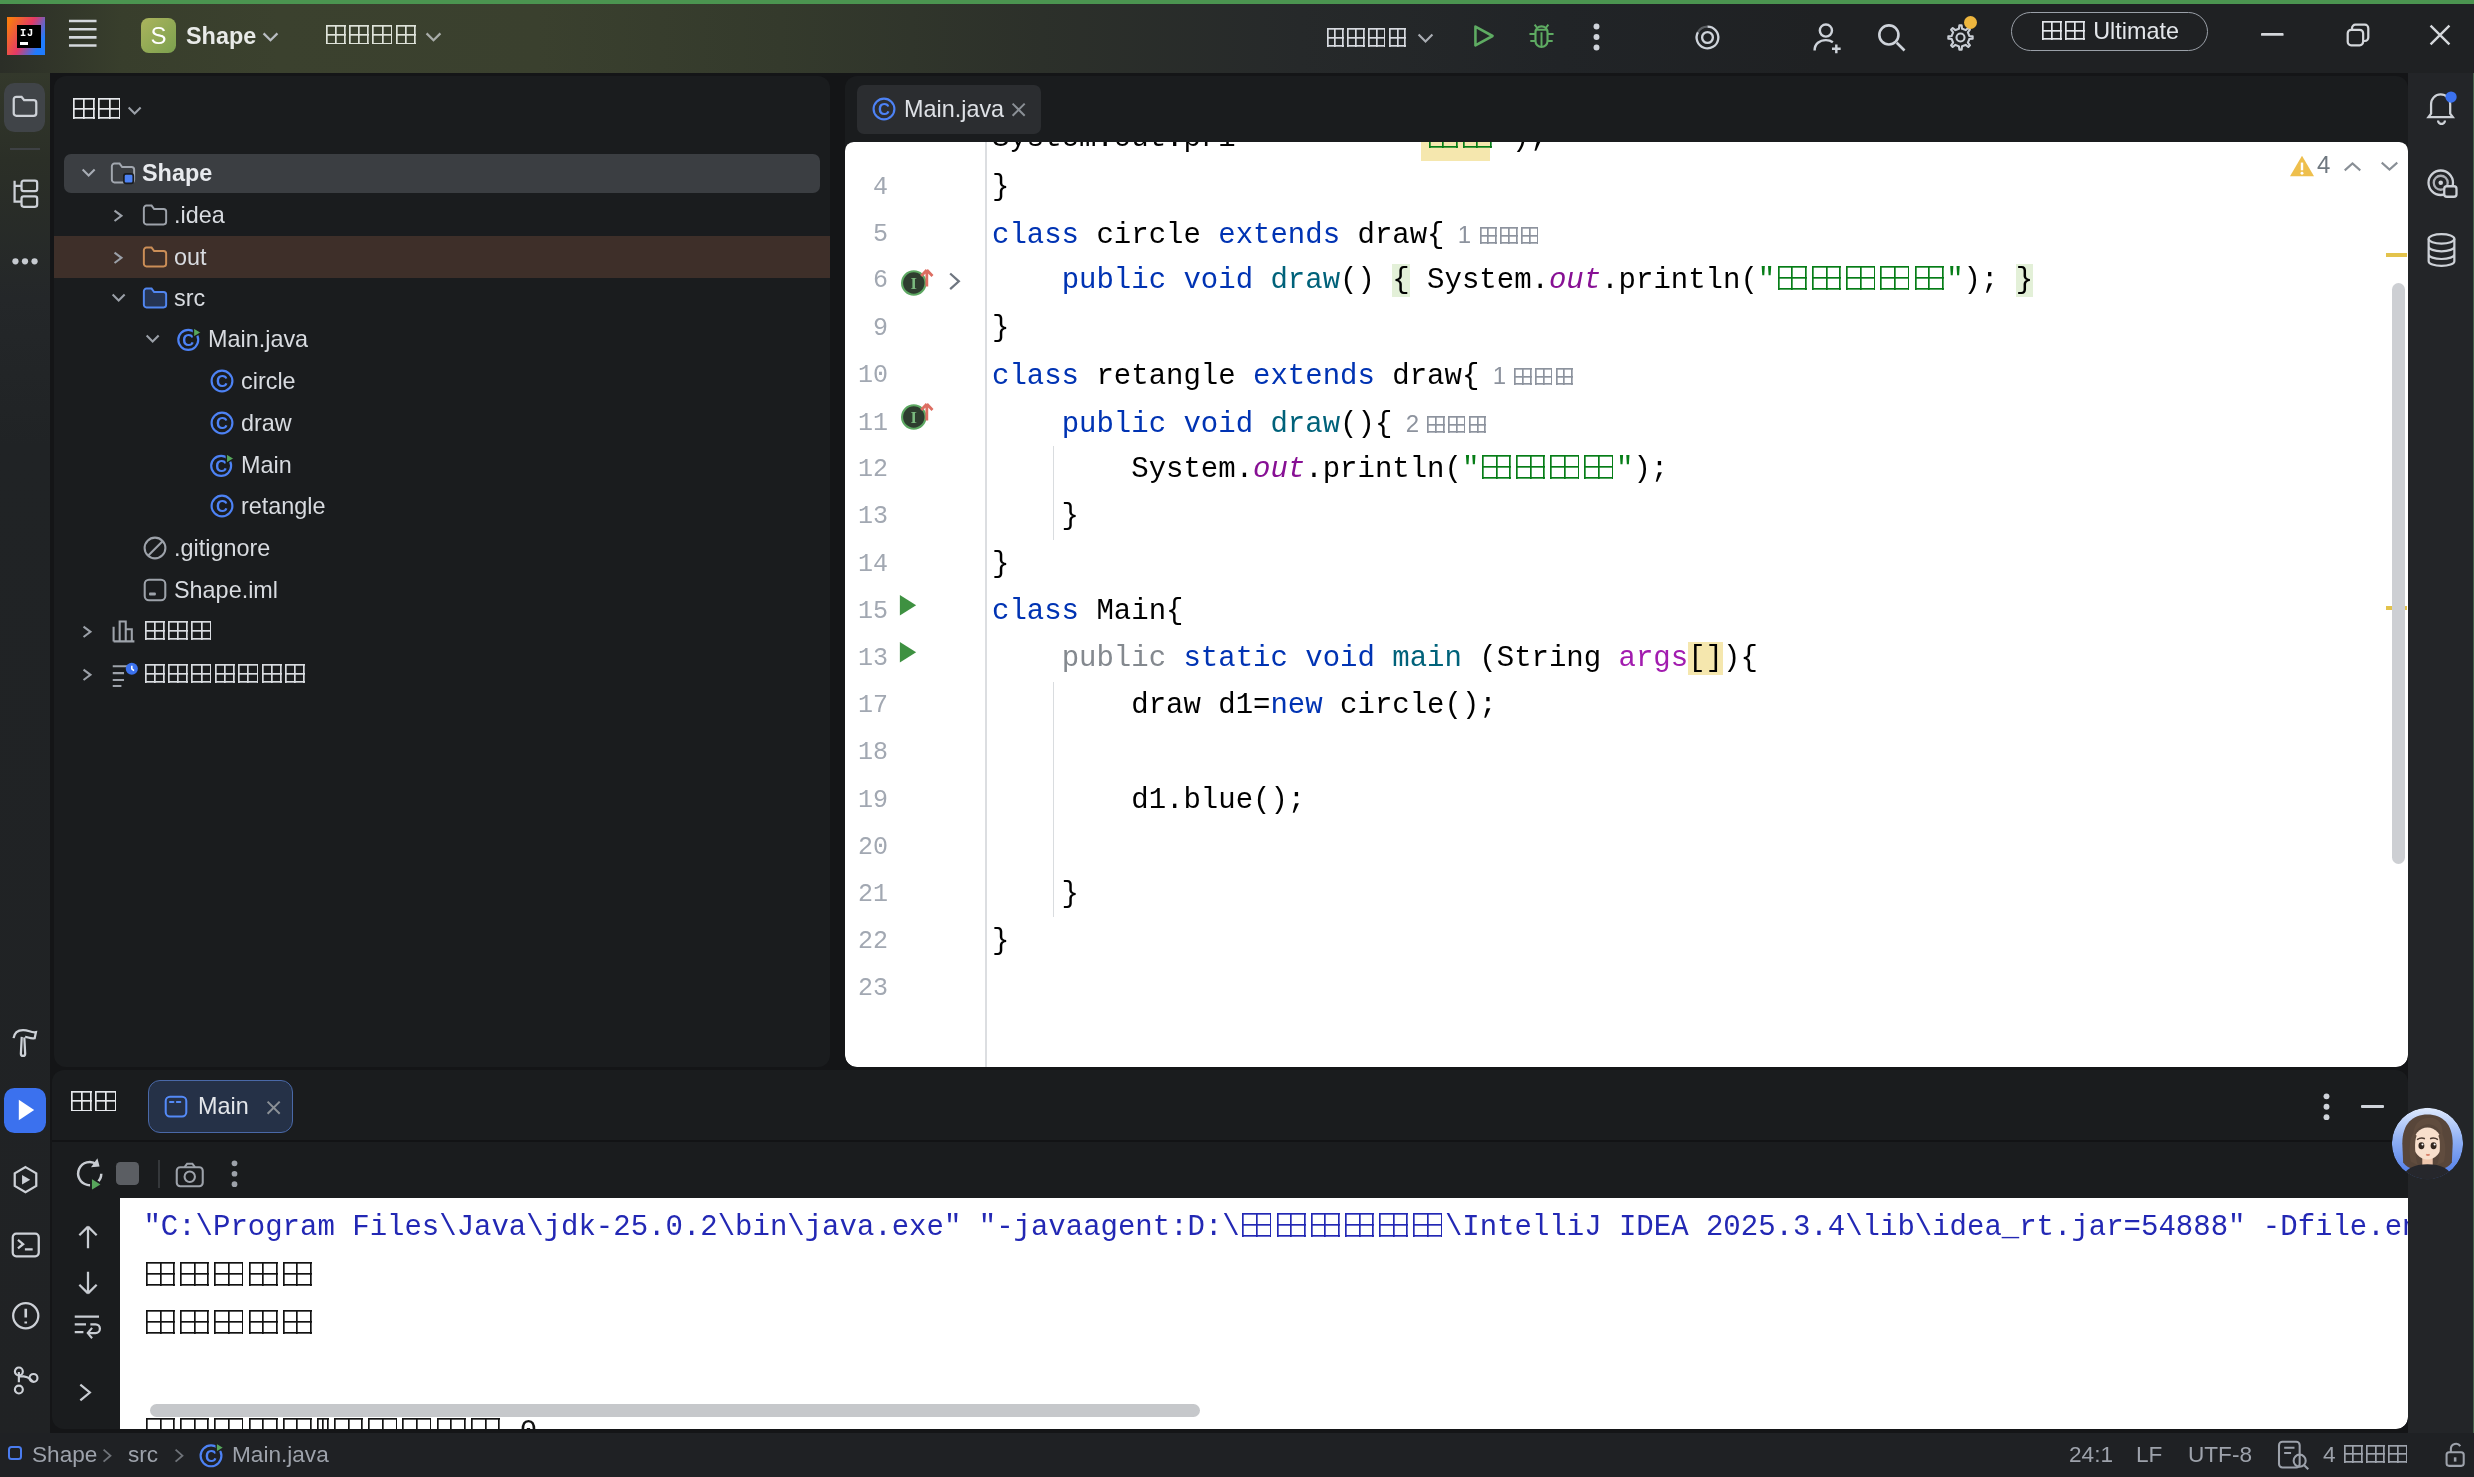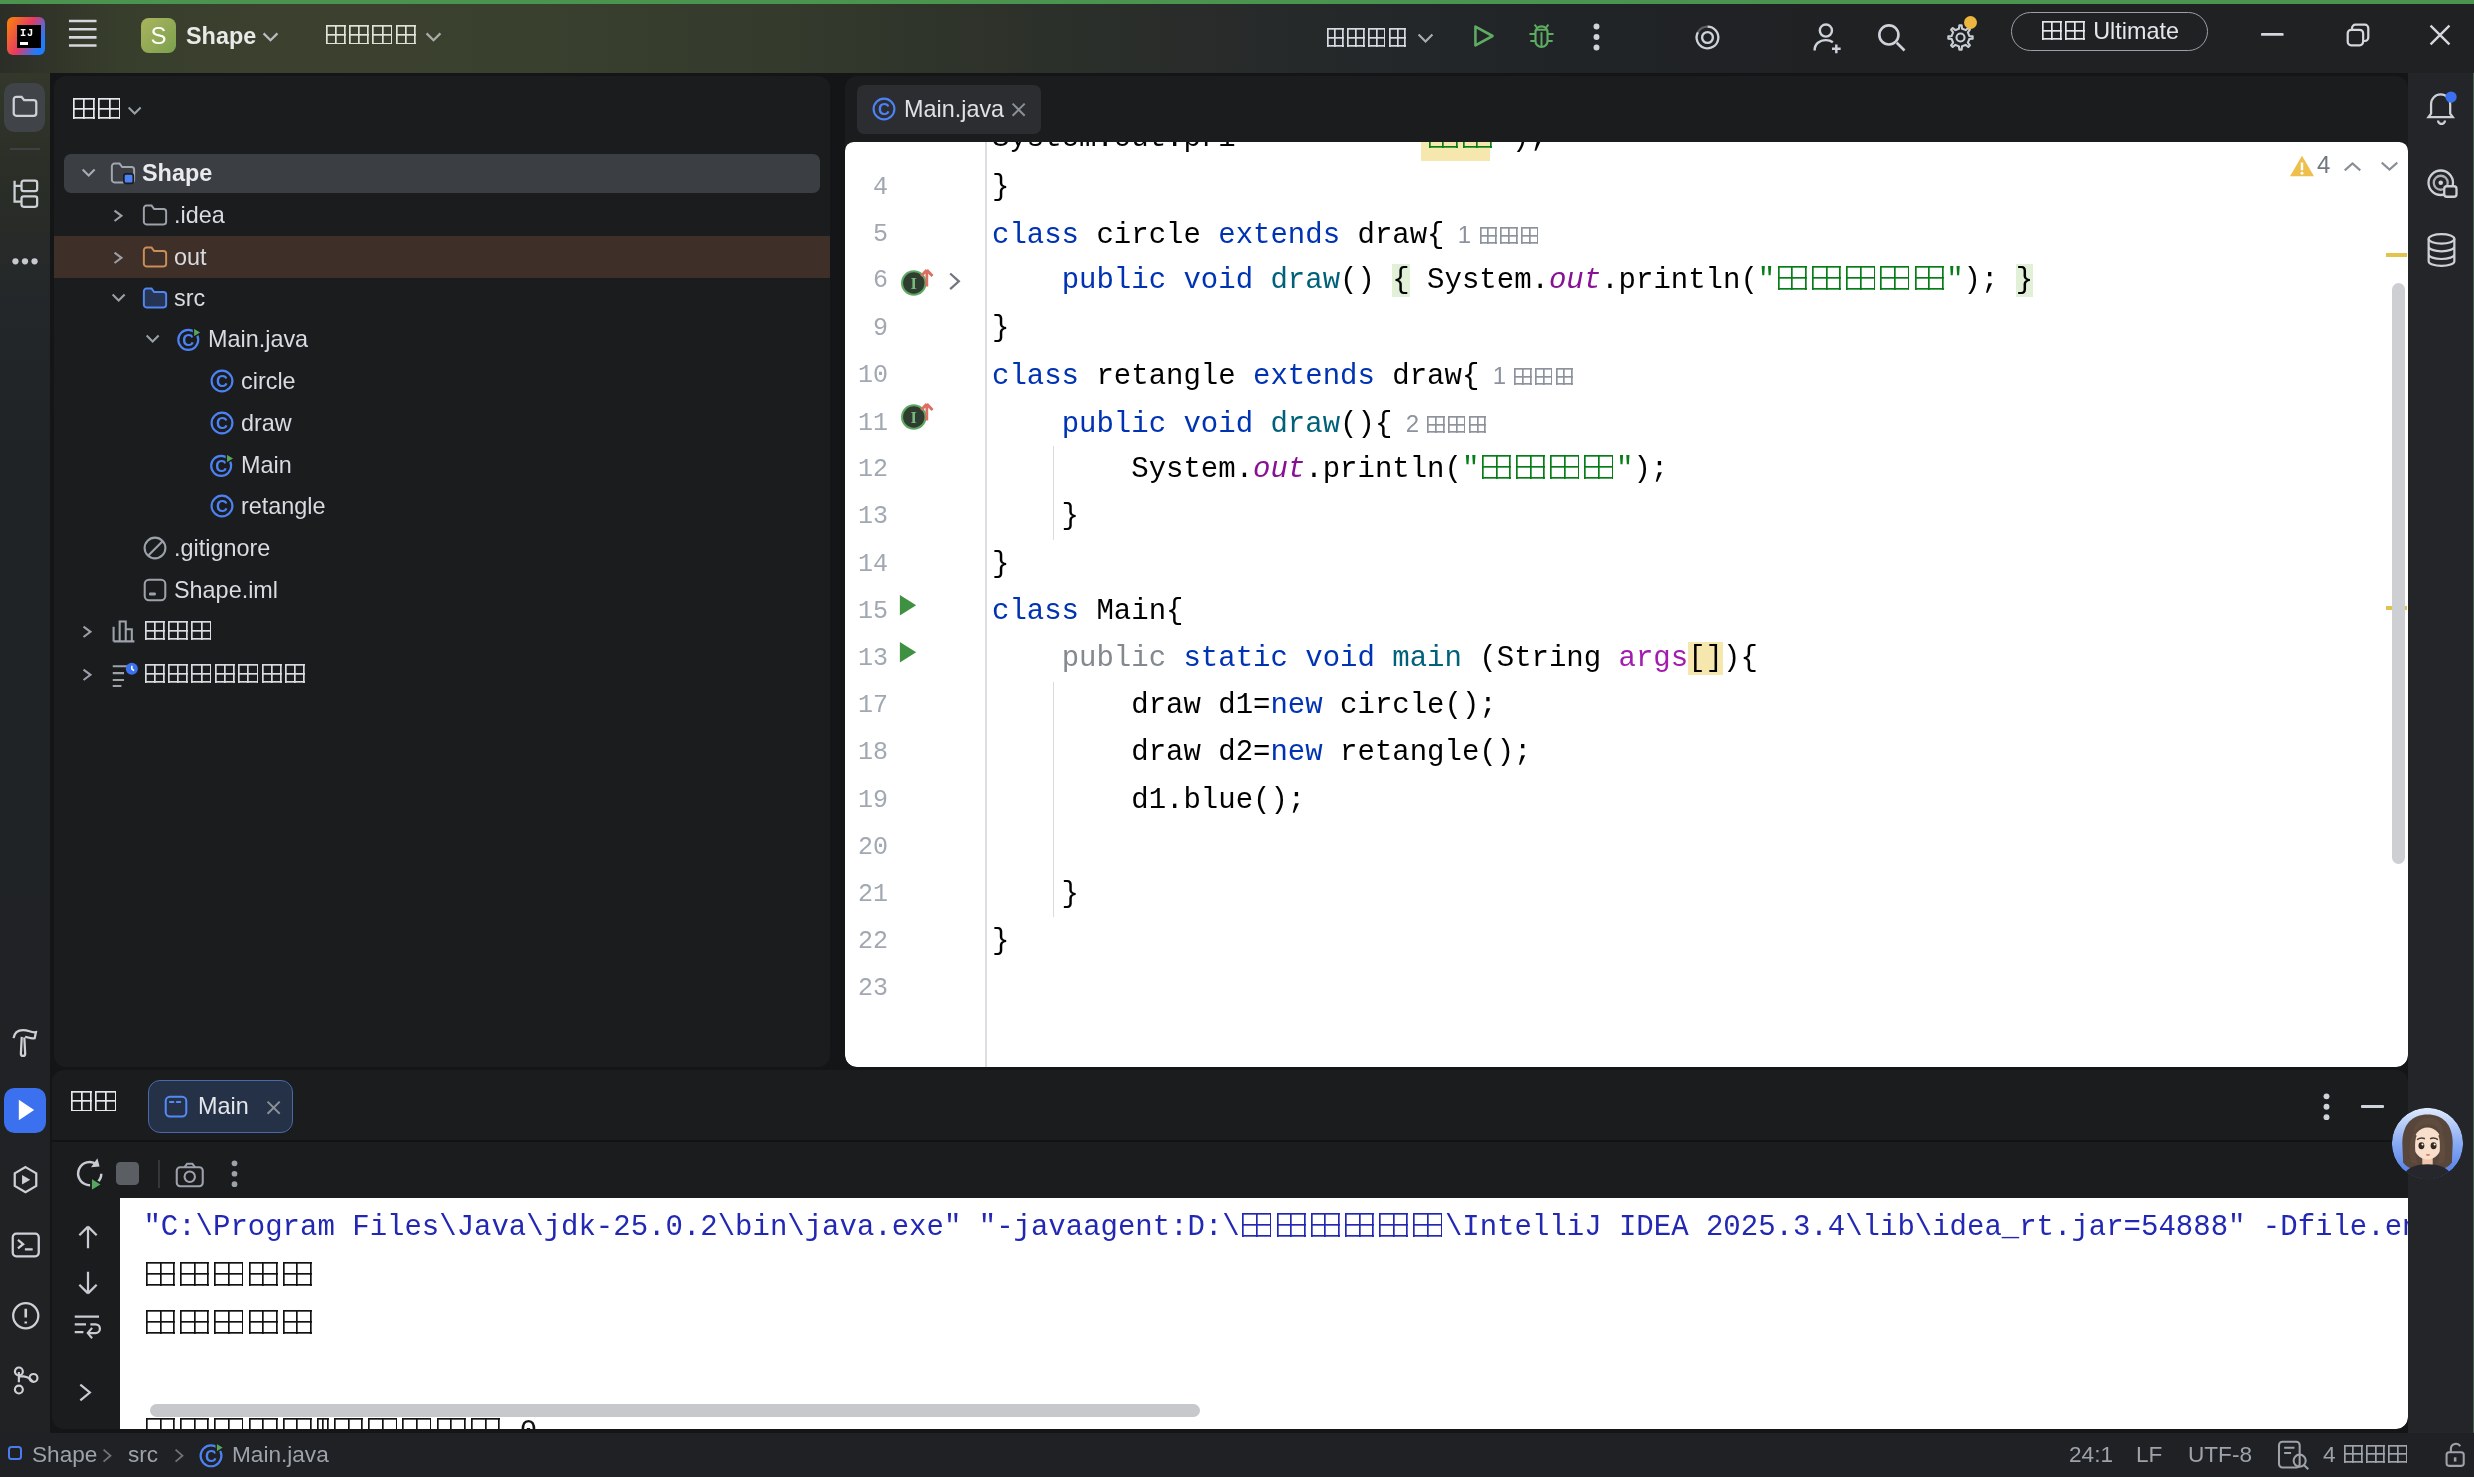--- a/index.html
+++ b/index.html
@@ -26,21 +26,21 @@
 .z,.zm,.zs{display:inline-block;background-repeat:no-repeat;background-image:linear-gradient(currentColor,currentColor),linear-gradient(currentColor,currentColor),linear-gradient(currentColor,currentColor),linear-gradient(currentColor,currentColor),linear-gradient(currentColor,currentColor),linear-gradient(currentColor,currentColor);background-position:0 0,0 100%,0 0,100% 0,0 50%,50% 0;background-size:100% 1.7px,100% 1.7px,1.7px 100%,1.7px 100%,100% 1.7px,1.7px 100%}
 .z{width:20px;height:19px;margin:0 1.7px;vertical-align:-0.9px}
 .zm{width:29px;height:23.4px;margin:0 2.6px;vertical-align:-1.7px}
 .zs{width:17.3px;height:16.5px;margin:0 1.7px;vertical-align:-0.9px}
 .con{position:absolute;left:23.4px;height:49px;line-height:49px;white-space:pre;font-family:"Liberation Mono",monospace;font-size:29px}
 </style></head>
 <body>
 <div id="stripe"></div>
 <div id="tbar"></div>
 
-<div class="abs" style="left:7px;top:17.3px;width:38px;height:38px;border-radius:6px;background:linear-gradient(118deg,#f97a12 8%,#e43a65 48%,#1f7cff 82%)">
+<div class="abs" style="left:7px;top:17.3px;width:38px;height:38px;border-radius:0;background:linear-gradient(118deg,#f97a12 8%,#e43a65 48%,#1f7cff 82%)">
  <div class="abs" style="left:10.4px;top:7.8px;width:23.4px;height:23.4px;background:#000">
   <span class="abs" style="left:2.6px;top:1.7px;font-family:'Liberation Mono',monospace;font-weight:bold;font-size:10.4px;color:#fff;letter-spacing:0.9px">IJ</span>
   <div class="abs" style="left:2.6px;bottom:3.5px;width:7.8px;height:2.6px;background:#fff"></div>
  </div>
 </div>
 
 <svg class="abs" style="left:68px;top:18px" width="29.5" height="31" viewBox="0 0 34 36" fill="none" stroke="#d4d8dc" stroke-width="3">
     <path d="M1 3.5h32M1 13h32M1 22.5h32M1 32h32"></path>
   </svg>
 
@@ -345,21 +345,20 @@
   <div class="code" style="top:115px">    <span class="kw">public void</span> <span class="mt">draw</span>() <span style="background:#e3f0d8">{</span> System.<span class="fd">out</span>.println(<span class="st">"<i class="zm"></i><i class="zm"></i><i class="zm"></i><i class="zm"></i><i class="zm"></i>"</span>); <span style="background:#e3f0d8">}</span></div>
   <div class="code" style="top:163px">}</div>
   <div class="code" style="top:210px"><span class="kw">class</span> retangle <span class="kw">extends</span> draw{<span class="hint">  1 <i class="zs"></i><i class="zs"></i><i class="zs"></i></span></div>
   <div class="code" style="top:258px">    <span class="kw">public void</span> <span class="mt">draw</span>(){<span class="hint">  2 <i class="zs"></i><i class="zs"></i><i class="zs"></i></span></div>
   <div class="code" style="top:304px">        System.<span class="fd">out</span>.println(<span class="st">"<i class="zm"></i><i class="zm"></i><i class="zm"></i><i class="zm"></i>"</span>);</div>
   <div class="code" style="top:351px">    }</div>
   <div class="code" style="top:399px">}</div>
   <div class="code" style="top:446px"><span class="kw">class</span> Main{</div>
   <div class="code" style="top:493px">    <span style="color:#84898f">public</span> <span class="kw">static void</span> <span class="mt">main</span> (String <span style="color:#a21caf">args</span><span style="background:#f5e7ae">[]</span>){</div>
   <div class="code" style="top:540px">        draw d1=<span class="kw">new</span> circle();</div>
-  <div class="code" style="top:587px">        draw d2=<span class="kw">new</span> retangle();</div>
   <div class="code" style="top:635px">        d1.blue();</div>
   <div class="code" style="top:729px">    }</div>
   <div class="code" style="top:776px">}</div>
 
   <svg class="abs" style="left:1444px;top:12px" width="26" height="24" viewBox="0 0 30 28">
         <path d="M15 2L29 26H1z" fill="#eebf4d" rx="3"></path>
         <rect x="13.6" y="10" width="2.8" height="9" fill="#fff"></rect>
         <circle cx="15" cy="22.5" r="1.7" fill="#fff"></circle>
       </svg>
   <span class="abs" style="left:1472px;top:8.7px;font-size:24px;color:#6f7880">4</span>

